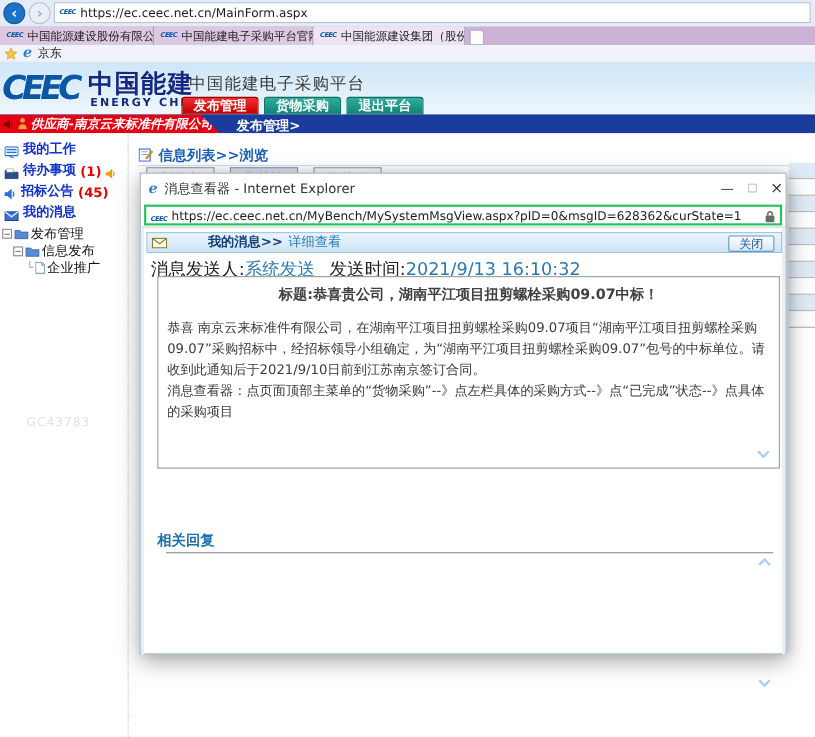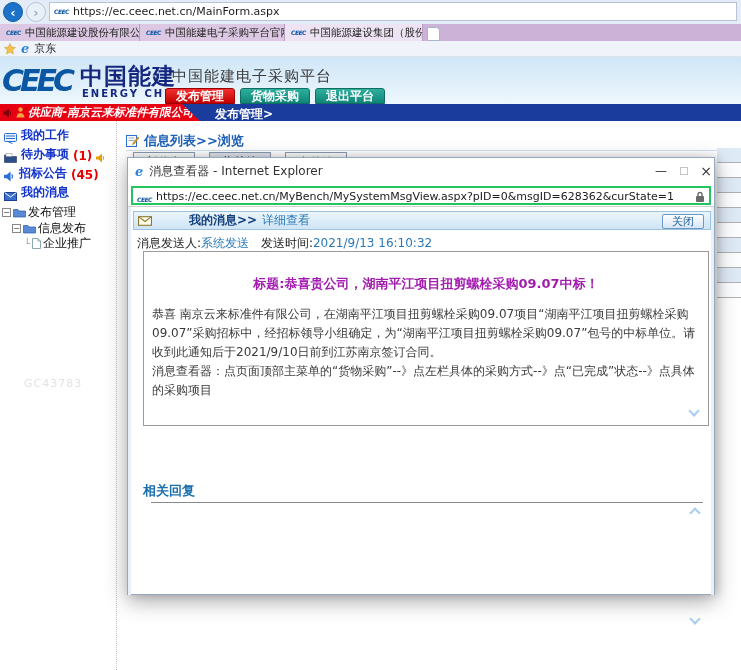--- a/index.html
+++ b/index.html
@@ -70,24 +70,24 @@
   #ctl-close { left:571px; font-size:14px; }
   #purlrow { left:0; top:27px; width:100%; height:22px; border-bottom:1px solid #cfcfcf; padding:1px 3px; }
   #purlfield { width:100%; height:19px; border:2px solid #22c55e; display:flex; align-items:flex-end; gap:4px; padding:0 4px; }
   #purltext { font-size:11px; color:#1c1c1c; white-space:nowrap; overflow:hidden; flex:1; }
   #pcontent { left:0; top:49px; width:100%; height:388px; border-left:3px solid #e7f0f8; border-right:3px solid #e7f0f8; }
 
   #msgstrip { position:absolute; left:2px; top:4px; width:578px; height:19px; background:linear-gradient(180deg,#eaf5fc,#cfe4f4); border:1px solid #9dc4de; display:flex; align-items:center; gap:5px; padding:0 4px; }
   #crumbL { font-size:12px; font-weight:bold; color:#14407c;margin-left:32px; }
   #crumbR { font-size:12px; color:#2979b8; }
   #closebtn { position:absolute; right:6px; top:2px; width:42px; height:15px; font-size:11px; color:#1a5a9e; background:linear-gradient(180deg,#fefefe,#d6e6f6); border:1px solid #6a98c8; border-radius:2px; text-align:center; line-height:13px; }
-  #senderrow { position:absolute; left:6px; top:28px; font-size:12px; color:#222; }
+  #senderrow { position:absolute; left:6px; top:28px; font-size:16px; color:#222; }
   .bluev { color:#2979b8; }
   #msgbox { position:absolute; left:12px; top:44px; width:566px; height:175px; border:1px solid #9a9a9a; background:#fff; }
-  #msgtitle { margin-top:23px; text-align:center; font-size:13px; font-weight:bold; color:#a21caf; }
+  #msgtitle { margin-top:7px; text-align:center; font-size:13px; font-weight:bold; color:#404040; }
   #msgbody { padding:12px 10px 0 8px; font-size:12px; color:#3a3a3a; line-height:19px; }
   .chev { position:absolute; width:8px; height:8px; border-right:2px solid #a9cdf0; border-bottom:2px solid #a9cdf0; }
   .chev.down { transform:rotate(45deg); }
   .chev.up { transform:rotate(-135deg); }
   #replytitle { position:absolute; left:12px; top:275px; font-size:13px; font-weight:bold; color:#1a6fae; }
   #replyhr { position:absolute; left:20px; top:295px; width:552px; border-top:1px solid #8a8a8a; }
 
   svg { display:block; }
 </style>
 </head>

